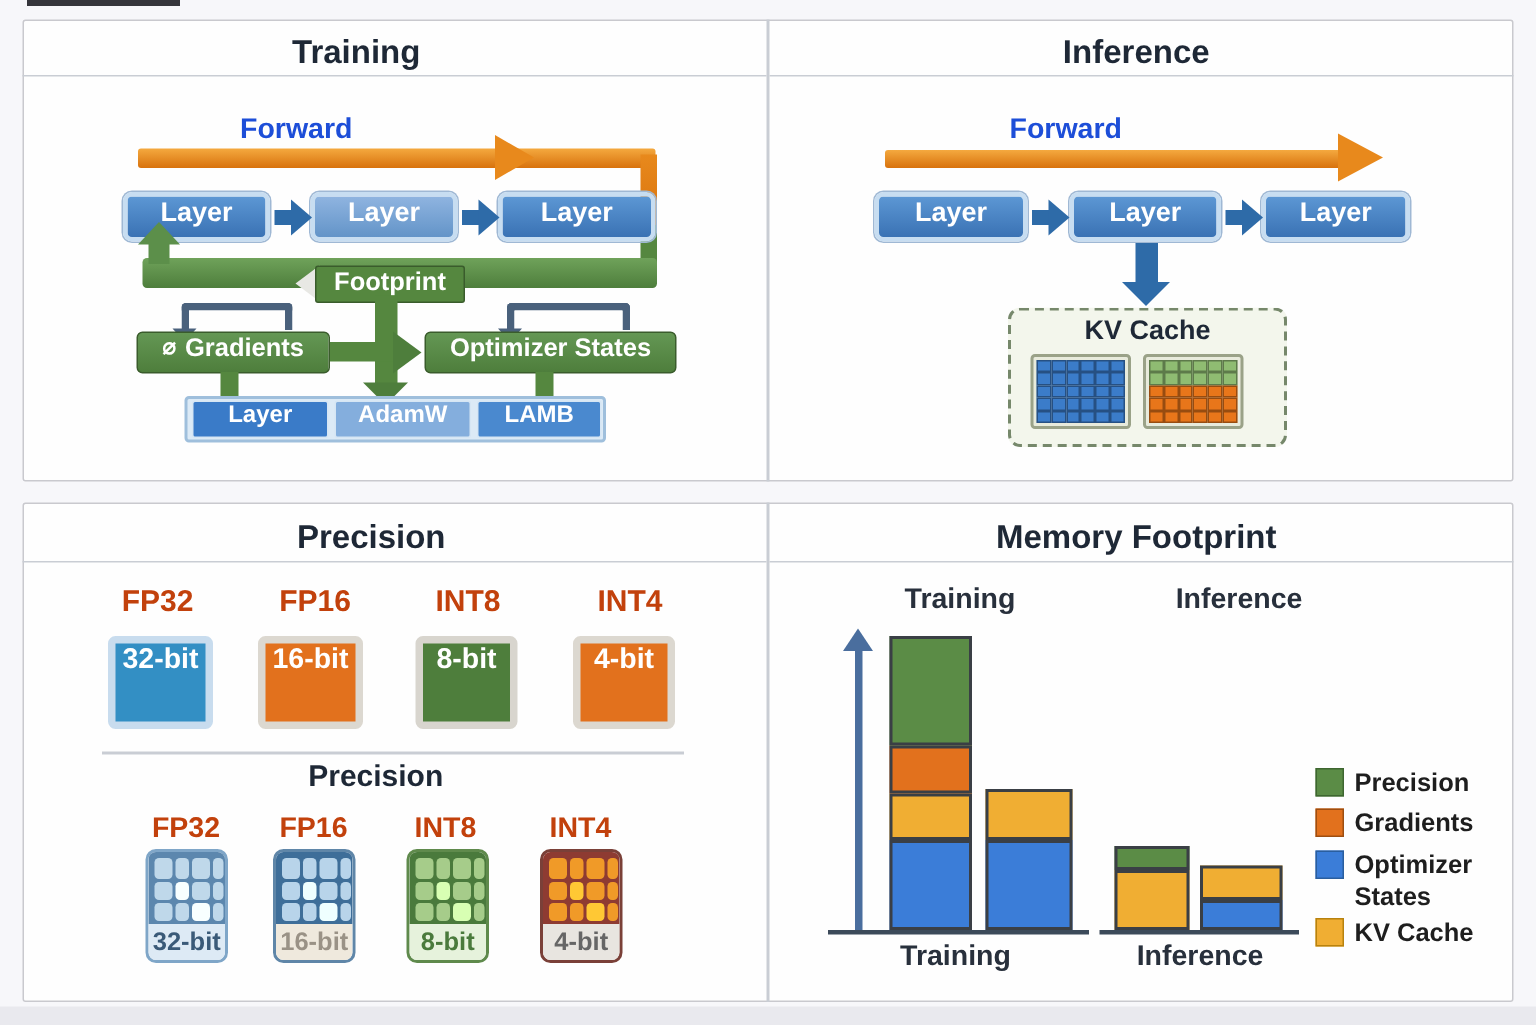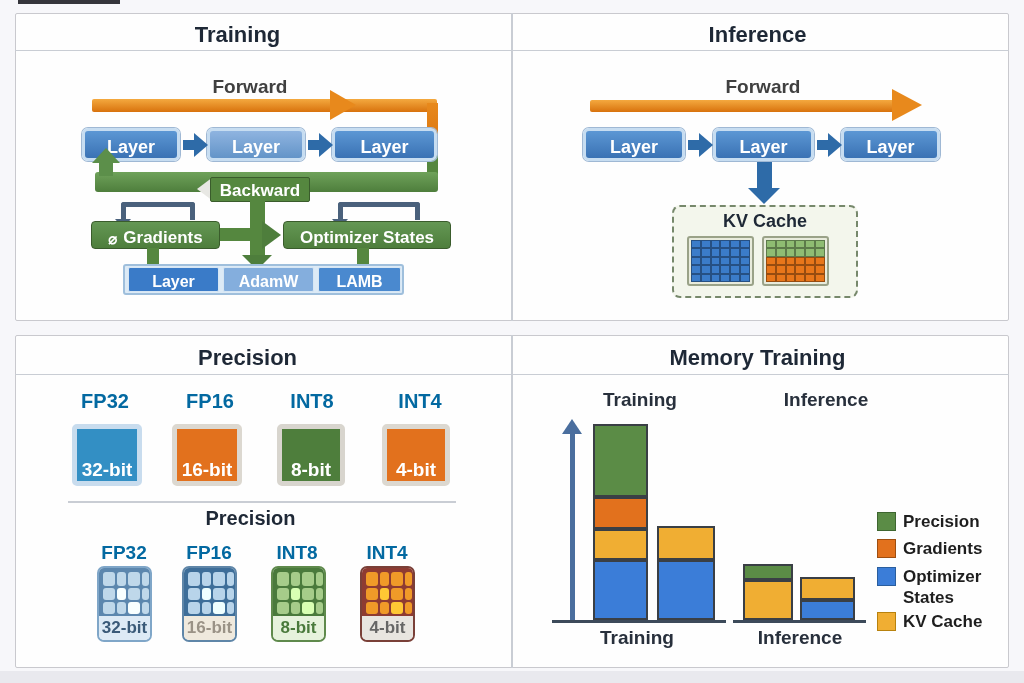--- a/index.html
+++ b/index.html
@@ -1,25 +1,25 @@
 <!DOCTYPE html>
 <html><head>
 <meta charset="utf-8">
 <style>
   html,body{margin:0;padding:0;background:#F7F7FA;}
   #canvas{position:relative;width:1024px;height:683px;background:#F7F7FA;overflow:hidden;
           font-family:"Liberation Sans",sans-serif;}
   .abs{position:absolute;box-sizing:border-box;}
-  .ctr{display:flex;align-items:flex-end;justify-content:center;}
+  .ctr{display:flex;align-items:flex-start;justify-content:center;}
   .panel{background:#FEFEFE;border:1px solid #C9C9CE;border-radius:2px;}
   .vline{background:#C9CDD4;}
   .hline{background:#C9CDD4;}
   .title{font-size:22px;font-weight:bold;color:#1E2836;text-align:center;}
-  .sublabel{font-size:19px;font-weight:bold;color:#404040;text-align:center;}
-  .fmt-label{font-size:20px;font-weight:bold;color:#0369a1;text-align:center;}
+  .sublabel{font-size:19px;font-weight:bold;color:#1d4ed8;}
+  .fmt-label{font-size:20px;font-weight:bold;color:#c2410c;text-align:center;}
   .layer-box{border:3px solid #C7DDF1;box-shadow:0 0 0 1px #9FB8D4;border-radius:6px;
              background:linear-gradient(180deg,#5C97D4,#3A72B4);color:#fff;
              font-weight:bold;font-size:18px;}
   .layer-box.light{background:linear-gradient(180deg,#8FB4E0,#6394C8);}
   .green-box{background:linear-gradient(180deg,#649754,#4E7E3C);border:1.5px solid #3A5C2C;
              border-radius:4px;color:#fff;font-weight:bold;font-size:17px;}
   .tri{width:0;height:0;}
   .opt-box{border:1px solid #D6E6F4;border-radius:2px;color:#fff;font-weight:bold;font-size:16px;}
   .tile{border-style:solid;border-width:5px;border-radius:5px;color:#fff;
         font-weight:bold;font-size:19px;}
@@ -70,21 +70,21 @@
   <div class="abs" style="left:183px;top:140px;width:12px;height:10px;background:#2E6BA8;"></div>
   <div class="abs tri" style="left:194px;top:133px;border-left:14px solid #2E6BA8;border-top:12px solid transparent;border-bottom:12px solid transparent;"></div>
   <div class="abs" style="left:308px;top:140px;width:12px;height:10px;background:#2E6BA8;"></div>
   <div class="abs tri" style="left:319px;top:133px;border-left:14px solid #2E6BA8;border-top:12px solid transparent;border-bottom:12px solid transparent;"></div>
 
   <div class="abs" style="left:95px;top:172px;width:343px;height:20px;background:linear-gradient(180deg,#6FA25A,#4E7E3C);border-radius:3px;"></div>
   <div class="abs" style="left:99px;top:162px;width:14px;height:14px;background:#5C8F4A;"></div>
   <div class="abs tri" style="left:92px;top:148px;border-bottom:15px solid #5C8F4A;border-left:14px solid transparent;border-right:14px solid transparent;"></div>
   <div class="abs tri" style="left:197px;top:177px;border-right:16px solid #E8E8E4;border-top:12px solid transparent;border-bottom:12px solid transparent;"></div>
   <div class="abs ctr" style="left:210px;top:177px;width:100px;height:25px;background:#55873F;border:1px solid #3A5C2C;border-radius:2px;color:#fff;font-weight:bold;font-size:17px;">
-      <span>Backward</span>
+      <span>Footprint</span>
     </div>
 
   <div class="abs" style="left:250px;top:197px;width:15px;height:60px;background:#55873F;"></div>
   <div class="abs tri" style="left:242px;top:255px;border-top:15px solid #4E7E3C;border-left:15px solid transparent;border-right:15px solid transparent;"></div>
 
   <div class="abs" style="left:121px;top:202px;width:74px;height:18px;border:5px solid #4A617C;border-bottom:none;border-radius:3px 3px 0 0;"></div>
   <div class="abs tri" style="left:115px;top:219px;border-top:9px solid #4A617C;border-left:8px solid transparent;border-right:8px solid transparent;"></div>
   <div class="abs" style="left:338px;top:202px;width:82px;height:18px;border:5px solid #4A617C;border-bottom:none;border-radius:3px 3px 0 0;"></div>
   <div class="abs tri" style="left:332px;top:219px;border-top:9px solid #4A617C;border-left:8px solid transparent;border-right:8px solid transparent;"></div>
 
@@ -312,21 +312,21 @@
         <div style="background: rgb(240, 154, 40);"></div>
         <div style="background: rgb(240, 154, 40);"></div>
         <div style="background: rgb(240, 154, 40); filter: brightness(1.3);"></div>
         <div style="background: rgb(240, 154, 40);"></div>
       </div>
     <div class="chip-strip" style="background: rgb(232, 229, 224); color: rgb(102, 102, 102);">
         <span>4-bit</span>
       </div>
   </div>
 
-  <div class="abs title" style="left:585px;top:345px;width:345px;">Memory Training</div>
+  <div class="abs title" style="left:585px;top:345px;width:345px;">Memory Footprint</div>
   <div class="abs axis-label" style="left:570px;top:389px;width:140px;">Training</div>
   <div class="abs axis-label" style="left:756px;top:389px;width:140px;">Inference</div>
 
   <div class="abs" style="left:570px;top:432px;width:5px;height:188px;background:#4A6E9E;"></div>
   <div class="abs tri" style="left:562px;top:419px;border-bottom:15px solid #4A6E9E;border-left:10px solid transparent;border-right:10px solid transparent;"></div>
   <div class="abs" style="left:552px;top:620px;width:174px;height:3px;background:#3C4A5A;"></div>
   <div class="abs" style="left:733px;top:620px;width:133px;height:3px;background:#3C4A5A;"></div>
 
   <div id="bars-layer" class="abs" style="left:0;top:0;width:1024px;height:683px;pointer-events:none;">
       <div style="position: absolute; box-sizing: border-box; left: 593px; top: 560px; width: 55px; height: 60px; background: rgb(59, 125, 216); border: 2px solid rgb(58, 63, 69);"></div>

